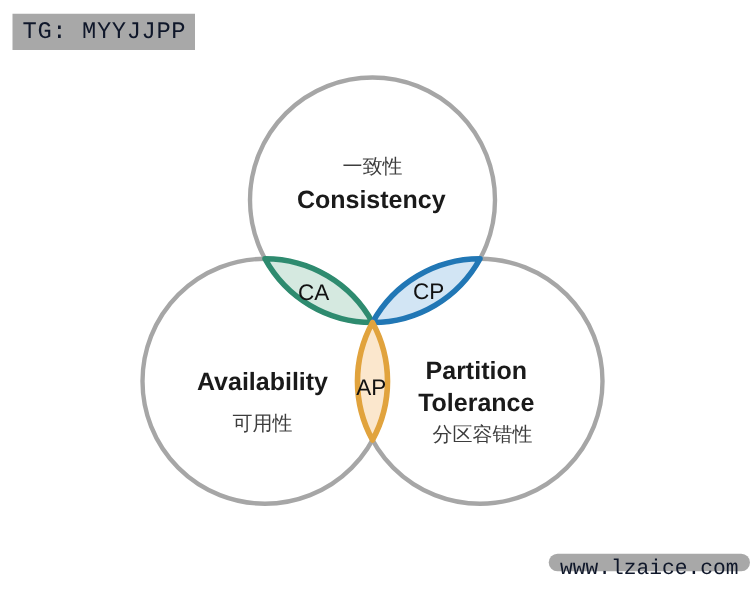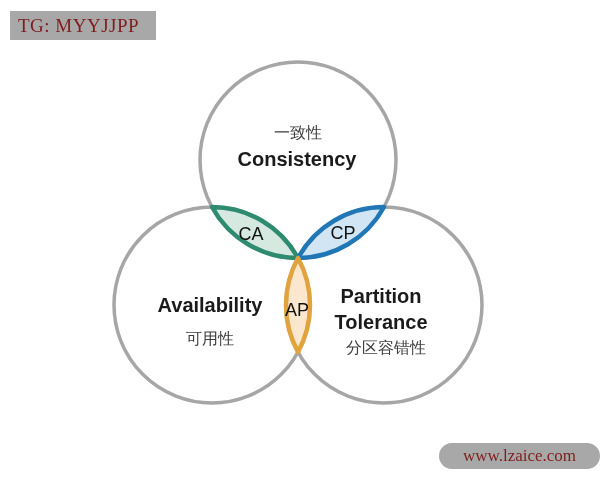--- a/index.html
+++ b/index.html
@@ -7,39 +7,39 @@
     position: relative;
     width: 600px;
     height: 480px;
     background: #ffffff;
     overflow: hidden;
     font-family: "Liberation Sans", sans-serif;
   }
   .badge {
     position: absolute;
     background: #a8a8a8;
-    color: #7f1d1d;
-    font-family: Liberation Serif, serif;
+    color: #0f172a;
+    font-family: Liberation Mono, monospace;
     white-space: nowrap;
   }
   .badge-top {
     left: 10px;
     top: 11px;
     width: 138px;
     height: 29px;
     line-height: 29px;
     padding-left: 8px;
     font-size: 19px;
     letter-spacing: 0.5px;
   }
   .badge-bottom {
     right: 0;
     top: 443px;
     width: 161px;
-    height: 26px;
+    height: 14px;
     line-height: 26px;
     text-align: center;
     font-size: 17px;
     border-radius: 13px;
   }
   svg { position: absolute; left: 0; top: 0; }
   .circle-outline {
     fill: none;
     stroke: #a6a6a6;
     stroke-width: 3.5;

